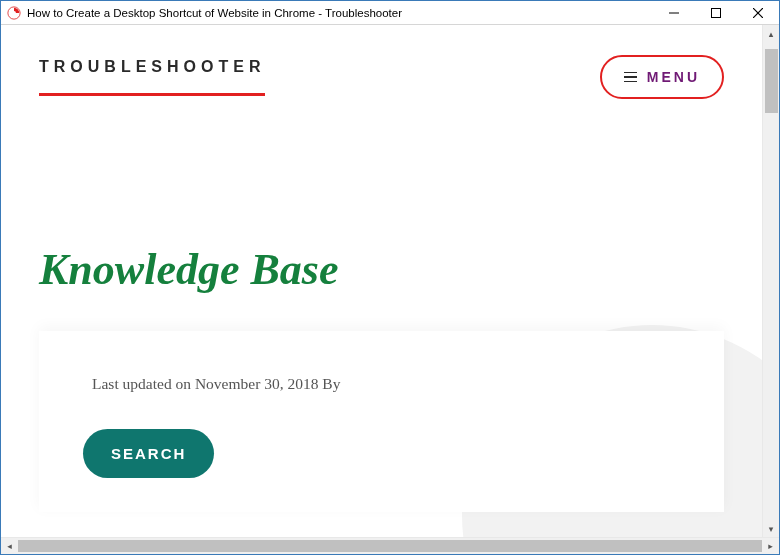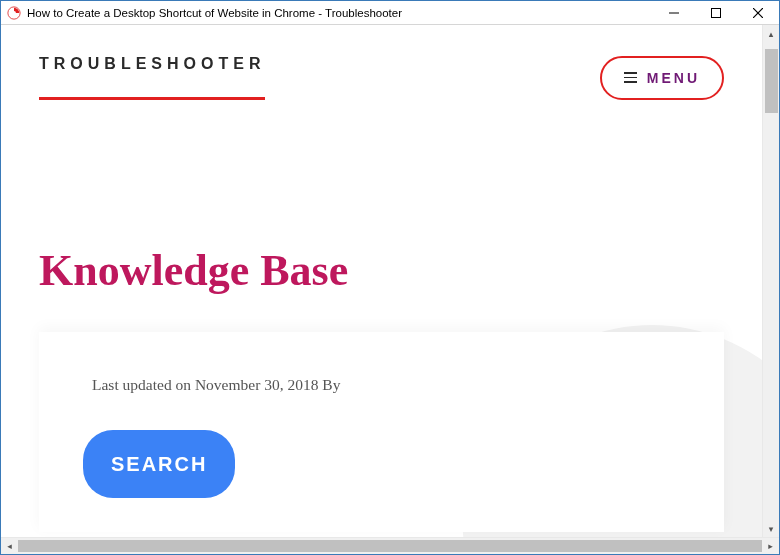--- a/index.html
+++ b/index.html
@@ -19,42 +19,42 @@
   .vscroll .arrow.up { top: 0; }
   .vscroll .arrow.down { bottom: 0; }
   .hscroll { height: 17px; background: #f0f0f0; border-top: 1px solid #e8e8e8; position: relative; }
   .hscroll .arrow { position: absolute; top: 0; bottom: 0; width: 17px; display: flex; align-items: center; justify-content: center; color: #555; font-size: 9px; }
   .hscroll .arrow.left { left: 0; }
   .hscroll .arrow.right { right: 0; }
   .hscroll .thumb { position: absolute; top: 2px; left: 17px; right: 17px; bottom: 2px; background: #c0c0c0; }
 
   .page { position: relative; width: 100%; height: 100%; }
   .header { display: flex; align-items: center; justify-content: space-between; padding: 30px 38px 0 38px; }
-  .brand { font-size: 16px; font-weight: 700; letter-spacing: 5px; color: #2a2a2a; padding-bottom: 24px; border-bottom: 3px solid #e22020; }
+  .brand { font-size: 16px; font-weight: 700; letter-spacing: 5px; color: #2a2a2a; padding-bottom: 17px; border-bottom: 3px solid #e22020; }
   .menu-btn { border: 2px solid #e22020; border-radius: 28px; padding: 12px 22px; display: flex; align-items: center; gap: 10px; cursor: pointer; background: #fff; }
   .menu-icon { display: inline-flex; flex-direction: column; gap: 3px; }
   .menu-icon span { display: block; width: 13px; height: 1.6px; background: #2a2a2a; }
   .menu-text { font-size: 14px; font-weight: 700; letter-spacing: 3px; color: #701a75; }
 
   .bg-shape { position: absolute; top: 300px; right: -80px; width: 380px; height: 380px; background: #f2f2f2; border-radius: 50%; z-index: 0; }
 
   .main { position: relative; z-index: 1; padding: 145px 38px 0 38px; }
-  .page-title { font-family: Georgia, 'Times New Roman', serif; font-size: 44px; font-weight: 700; color: #be185d; }
+  .page-title { font-family: Georgia, 'Times New Roman', serif; font-size: 44px; font-weight: 700; color: #15803d; font-style: italic; }
 
   .card { margin-top: 36px; background: #fff; box-shadow: 0 -4px 14px rgba(0,0,0,0.04); padding: 44px 44px 34px 44px; }
   .updated { font-family: Georgia, 'Times New Roman', serif; color: #555; font-size: 15.5px; margin-left: 9px; }
 
   .search-row { margin-top: 36px; display: flex; align-items: center; gap: 16px; }
   .search-input-wrap { flex: 1; position: relative; border: 1.6px solid #e22020; border-radius: 30px; height: 54px; display: flex; align-items: center; padding: 0 56px 0 20px; }
   .search-input { border: none; outline: none; flex: 1; font-size: 17px; color: #333; background: transparent; }
   .search-input::placeholder { color: #555; }
   .spinner { position: absolute; right: 22px; top: 50%; transform: translate(0, -50%); width: 20px; height: 20px; }
   .spinner svg { width: 20px; height: 20px; }
 
-  .search-btn { background: #3b82f6; color: #fff; border: none; border-radius: 30px; height: 68px; padding: 0 28px; font-size: 20px; font-weight: 700; letter-spacing: 2px; cursor: pointer; }
+  .search-btn { background: #0f766e; color: #fff; border: none; border-radius: 30px; height: 49px; padding: 0 28px; font-size: 15px; font-weight: 700; letter-spacing: 2px; cursor: pointer; }
 </style>
 </head>
 <body>
 
 <div class="window">
   <div class="titlebar">
     <span class="favicon">
       <svg viewBox="0 0 16 16">
           <circle cx="8" cy="8" r="7" fill="#fff" stroke="#d33" stroke-width="1"></circle>
           <path d="M8 2 A6 6 0 0 1 14 8 L8 8 Z" fill="#e22020"></path>

